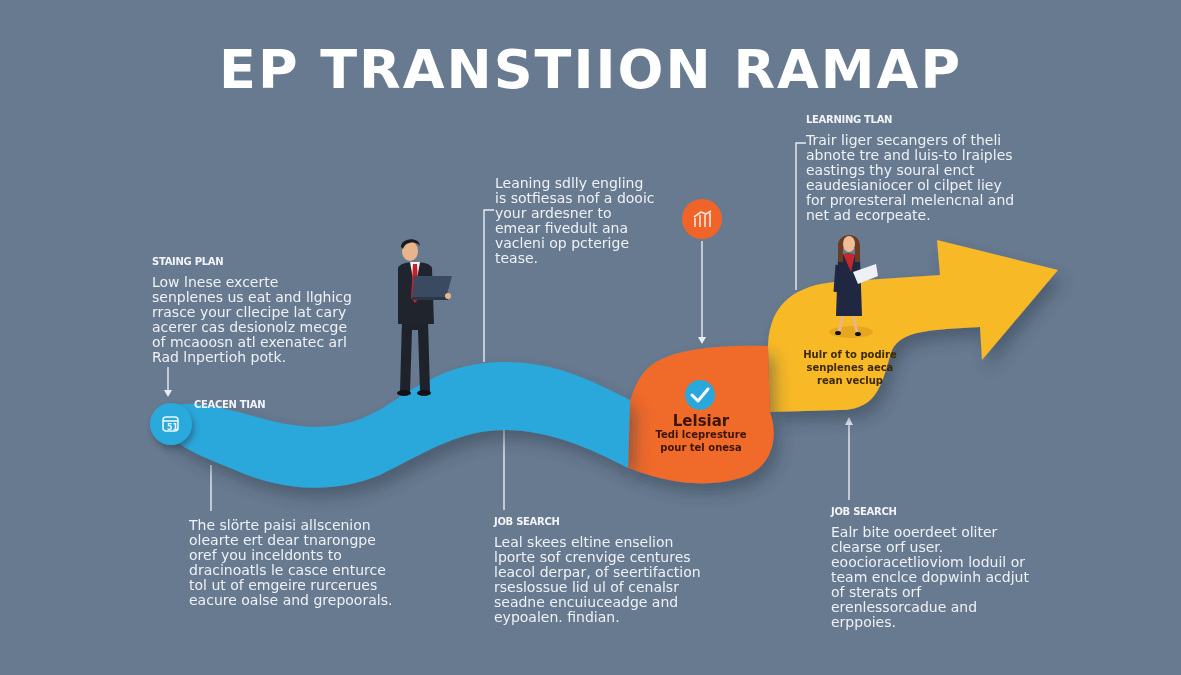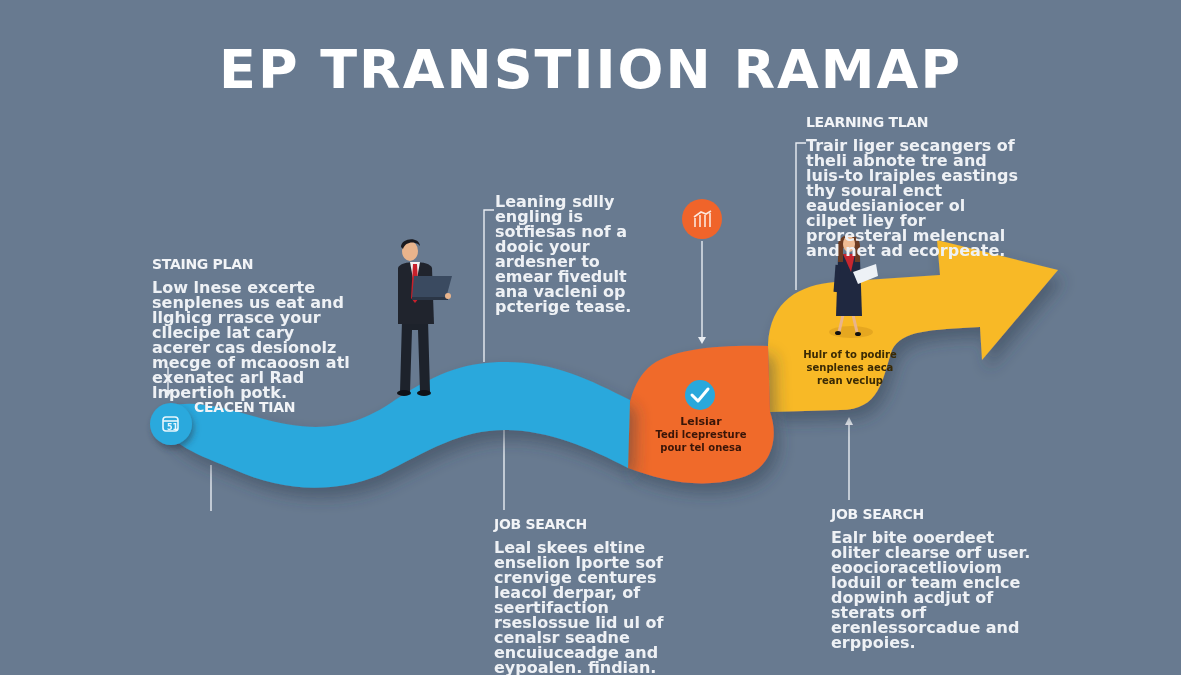--- a/index.html
+++ b/index.html
@@ -12,25 +12,25 @@
   .title {
     position:absolute; left:0; right:0; top:38px;
     text-align:center; color:#ffffff;
     font-family:"DejaVu Sans", sans-serif;
     font-weight:bold; font-size:54px; letter-spacing:2px;
   }
   svg.canvas { position:absolute; left:0; top:0; }
   .block { position:absolute; color:#f2f4f7; }
   .block .head {
     font-family:"DejaVu Sans", sans-serif;
-    font-weight:bold; font-size:14px; letter-spacing:-0.3px; margin-bottom:8px;
+    font-weight:bold; font-size:10px; letter-spacing:-0.3px; margin-bottom:8px;
   }
   .block .body {
     font-family:"DejaVu Sans", sans-serif;
-    font-size:16px; line-height:15px; color:#eef1f5;font-weight:bold;
+    font-size:14px; line-height:15px; color:#eef1f5;
   }
   .stage-label {
     position:absolute; color:#2a1f1a; text-align:center;
     font-family:"DejaVu Sans", sans-serif; font-weight:bold;
     font-size:10px; line-height:13px;
   }
   .stage-label.orange { color:#3a1508; }
   .stage-label.yellow { color:#3a2a05; }
 </style>
 </head>
@@ -166,43 +166,44 @@
 <div class="block" style="left:152px; top:256px; width:200px;">
   <div class="head">STAING PLAN</div>
   <div class="body">Low lnese excerte senplenes us eat and llghicg rrasce your cllecipe lat cary acerer cas desionolz mecge of mcaoosn atl exenatec arl Rad lnpertioh potk.</div>
 </div>
 
 <div class="block" style="left:194px; top:399px;">
   <div class="head">CEACEN TIAN</div>
 </div>
 
 <div class="block" style="left:189px; top:518px; width:210px;">
-</div>
-
-<div class="block" style="left:495px; top:194px; width:160px;">
+  <div class="body">The slörte paisi allscenion olearte ert dear tnarongpe oref you inceldonts to dracinoatls le casce enturce tol ut of emgeire rurcerues eacure oalse and grepoorals.</div>
+</div>
+
+<div class="block" style="left:495px; top:176px; width:160px;">
   <div class="body">Leaning sdlly engling is sotfiesas nof a dooic your ardesner to emear fivedult ana vacleni op pcterige tease.</div>
 </div>
 
 <div class="block" style="left:494px; top:516px; width:215px;">
   <div class="head">JOB SEARCH</div>
   <div class="body">Leal skees eltine enselion lporte sof crenvige centures leacol derpar, of seertifaction rseslossue lid ul of cenalsr seadne encuiuceadge and eypoalen. findian.</div>
 </div>
 
 <div class="block" style="left:806px; top:114px; width:215px;">
   <div class="head">LEARNING TLAN</div>
   <div class="body">Trair liger secangers of theli abnote tre and luis-to lraiples eastings thy soural enct eaudesianiocer ol cilpet liey for proresteral melencnal and net ad ecorpeate.</div>
 </div>
 
 <div class="block" style="left:831px; top:506px; width:200px;">
   <div class="head">JOB SEARCH</div>
   <div class="body">Ealr bite ooerdeet oliter clearse orf user. eoocioracetlioviom loduil or team enclce dopwinh acdjut of sterats orf erenlessorcadue and erppoies.</div>
 </div>
 
 <div class="stage-label orange" style="left:636px; top:415px; width:130px;">
-  <div style="font-size:11px;text-align:center;">Lelsiar</div>
+  <div style="font-size:15px;text-align:center;">Lelsiar</div>
   <div>Tedi lcepresture</div>
   <div>pour tel onesa</div>
 </div>
 
 <div class="stage-label yellow" style="left:790px; top:348px; width:120px;">
   <div>Hulr of to podire</div>
   <div>senplenes aeca</div>
   <div>rean veclup</div>
 </div>
 

